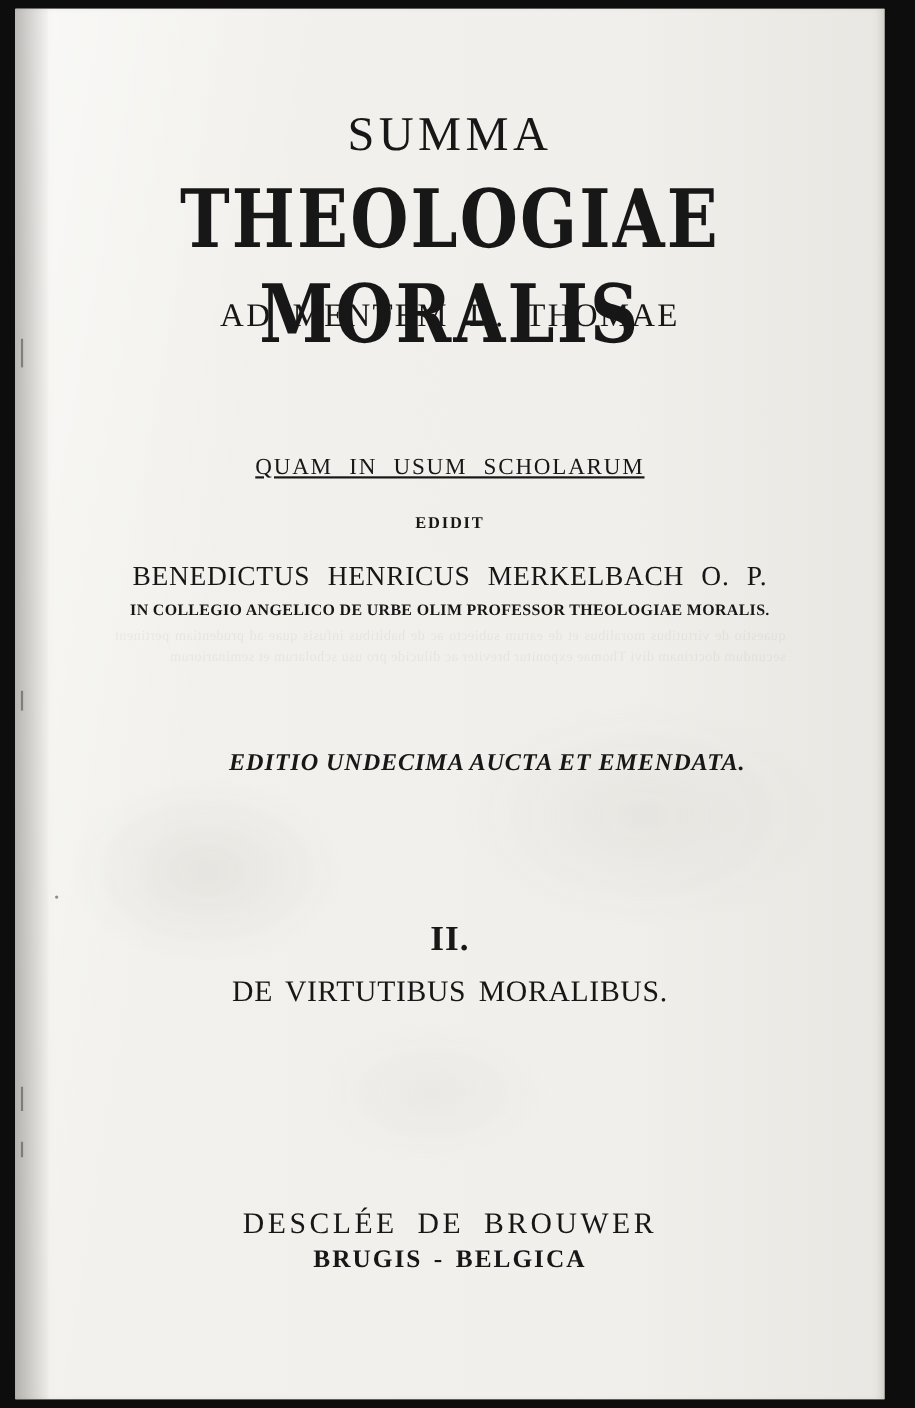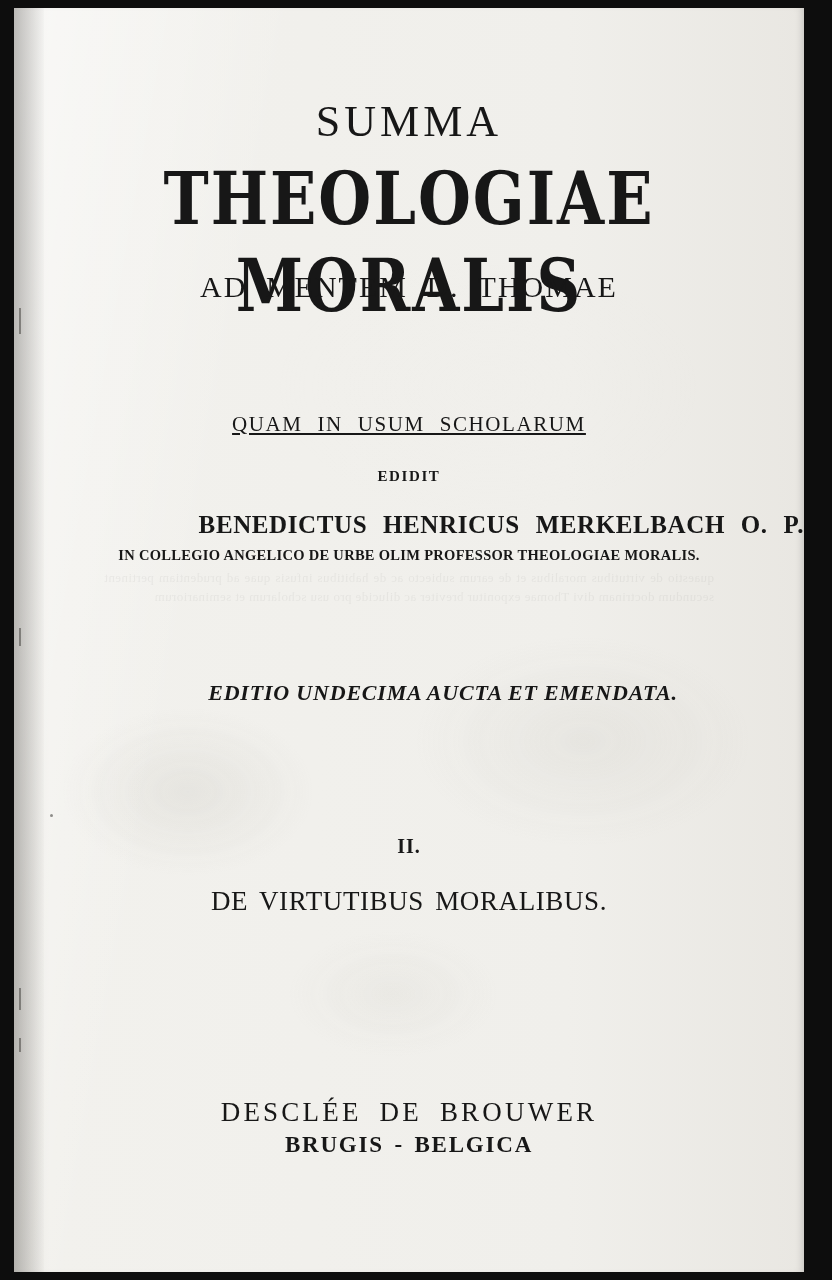--- a/index.html
+++ b/index.html
@@ -162,24 +162,23 @@
     font-size: 15px;
     letter-spacing: 1.6px;
     font-weight: 700;
   }
 
   .line-author {
     position: absolute;
     top: 503px;
     width: 100%;
     font-size: 25px;
-    font-weight: 700;
+    font-weight: 400;
     letter-spacing: 0.6px;
     word-spacing: 9px;
-    text-align: right;
   }
 
   .line-authorsub {
     position: absolute;
     top: 539px;
     width: 100%;
     font-size: 14.5px;
     font-weight: 700;
     letter-spacing: 0.3px;
   }
@@ -192,21 +191,21 @@
     font-style: italic;
     font-weight: 700;
     letter-spacing: 0.8px;
     padding-left: 34px;
   }
 
   .line-volume {
     position: absolute;
     top: 827px;
     width: 100%;
-    font-size: 20px;
+    font-size: 32px;
     font-weight: 700;
     letter-spacing: 1px;
   }
 
   .line-volume-title {
     position: absolute;
     top: 878px;
     width: 100%;
     font-size: 27px;
     letter-spacing: 0.6px;

